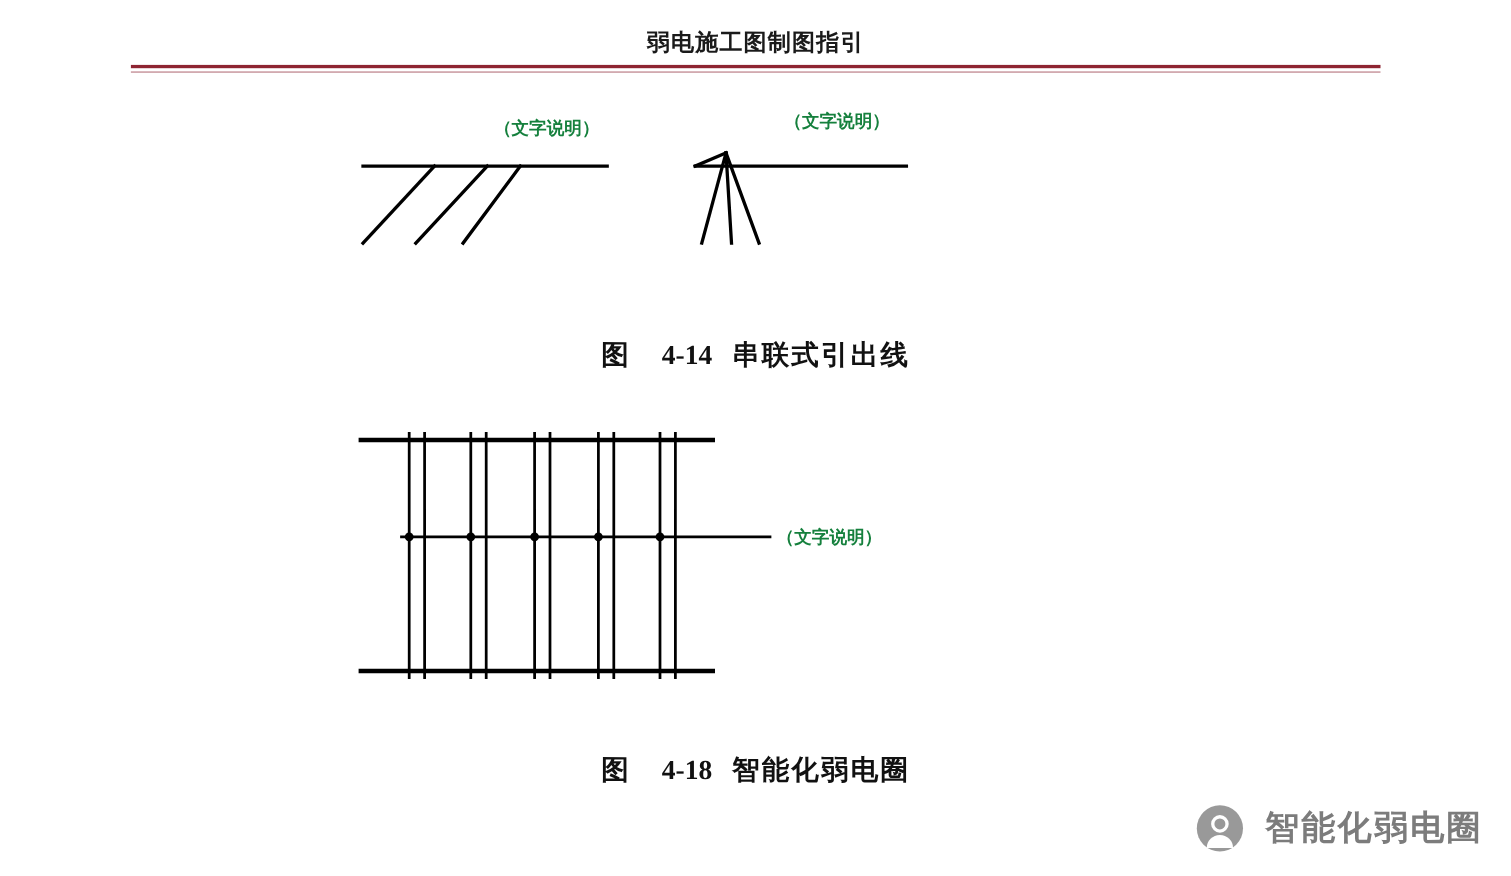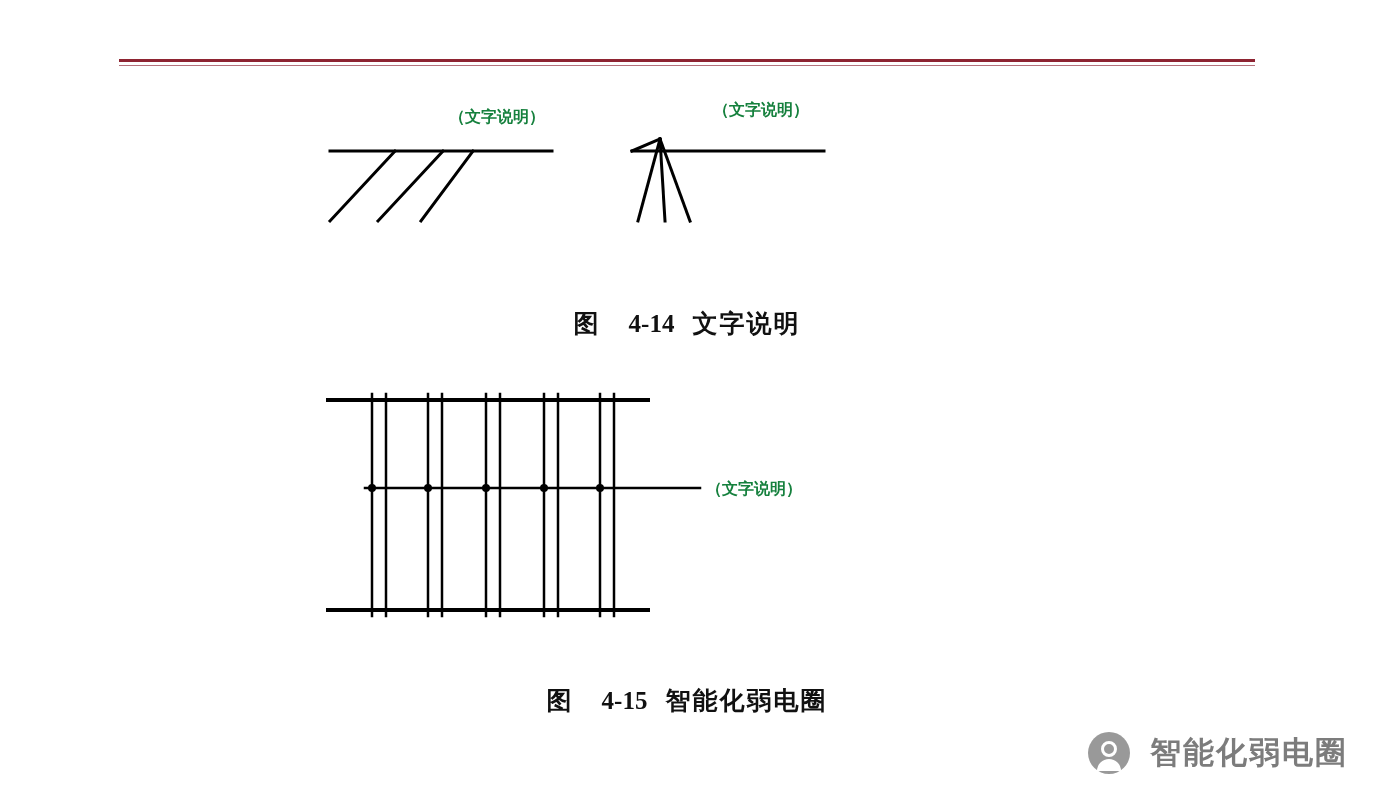--- a/index.html
+++ b/index.html
@@ -141,20 +141,21 @@
     font-weight: 700;
     color: #6e6e6e;
     letter-spacing: 2px;
     font-family: "DejaVu Sans", "Liberation Sans", sans-serif;
   }
 </style>
 </head>
 <body>
 
 <div class="page-header">
+  <div class="header-title">弱电施工图制图指引</div>
   <div class="header-rule-thick"></div>
   <div class="header-rule-thin"></div>
 </div>
 
 <div class="figure-block" id="figure-4-14">
 
   <svg class="figure-svg" width="1374" height="200" viewBox="0 0 1374 200">
     <g stroke="#000000" stroke-width="3" fill="none" stroke-linecap="square">
 
       <line x1="330" y1="75" x2="552" y2="75"></line>
@@ -167,21 +168,21 @@
       <line x1="660" y1="63" x2="638" y2="145"></line>
       <line x1="660" y1="63" x2="665" y2="145"></line>
       <line x1="660" y1="63" x2="690" y2="145"></line>
     </g>
   </svg>
 
   <div class="annot" style="left:449px; top:31px;">（文字说明）</div>
   <div class="annot" style="left:713px; top:24px;">（文字说明）</div>
 
   <div class="figure-caption" style="top:222px;">
-    <span>图</span><span class="caption-num">4-14</span><span class="caption-text">文字说明</span>
+    <span>图</span><span class="caption-num">4-14</span><span class="caption-text">串联式引出线</span>
   </div>
 </div>
 
 <div class="figure-block" id="figure-4-15">
 
   <svg class="figure-svg" width="1374" height="280" viewBox="0 0 1374 280">
     <g stroke="#000000" fill="none" stroke-linecap="square">
 
       <line x1="328" y1="40" x2="648" y2="40" stroke-width="4"></line>
       <line x1="328" y1="250" x2="648" y2="250" stroke-width="4"></line>
@@ -211,20 +212,20 @@
         <circle cx="486" cy="128" r="4"></circle>
         <circle cx="544" cy="128" r="4"></circle>
         <circle cx="600" cy="128" r="4"></circle>
       </g>
     </g>
   </svg>
 
   <div class="annot" style="left:706px; top:119px;">（文字说明）</div>
 
   <div class="figure-caption" style="top:315px;">
-    <span>图</span><span class="caption-num">4-15</span><span class="caption-text">智能化弱电圈</span>
+    <span>图</span><span class="caption-num">4-18</span><span class="caption-text">智能化弱电圈</span>
   </div>
 </div>
 
 <div class="watermark">
   <div class="wm-badge"></div>
   <div class="wm-text">智能化弱电圈</div>
 </div>
 
 </body></html>

